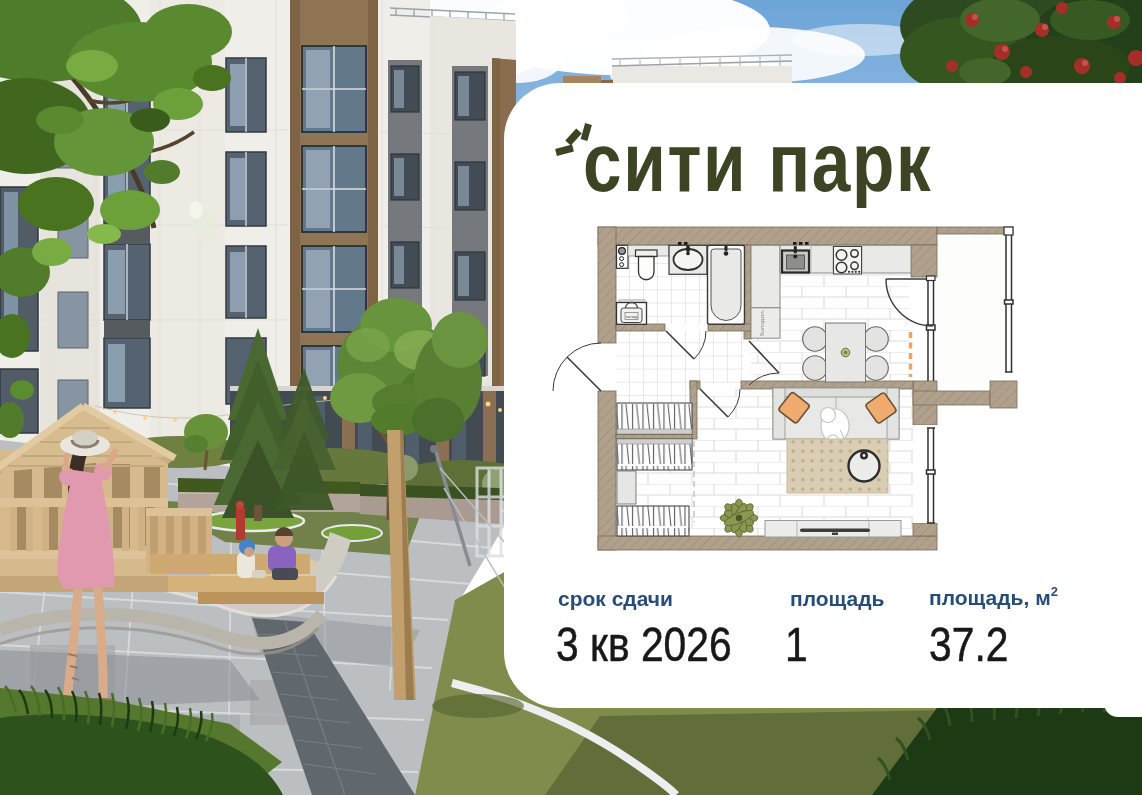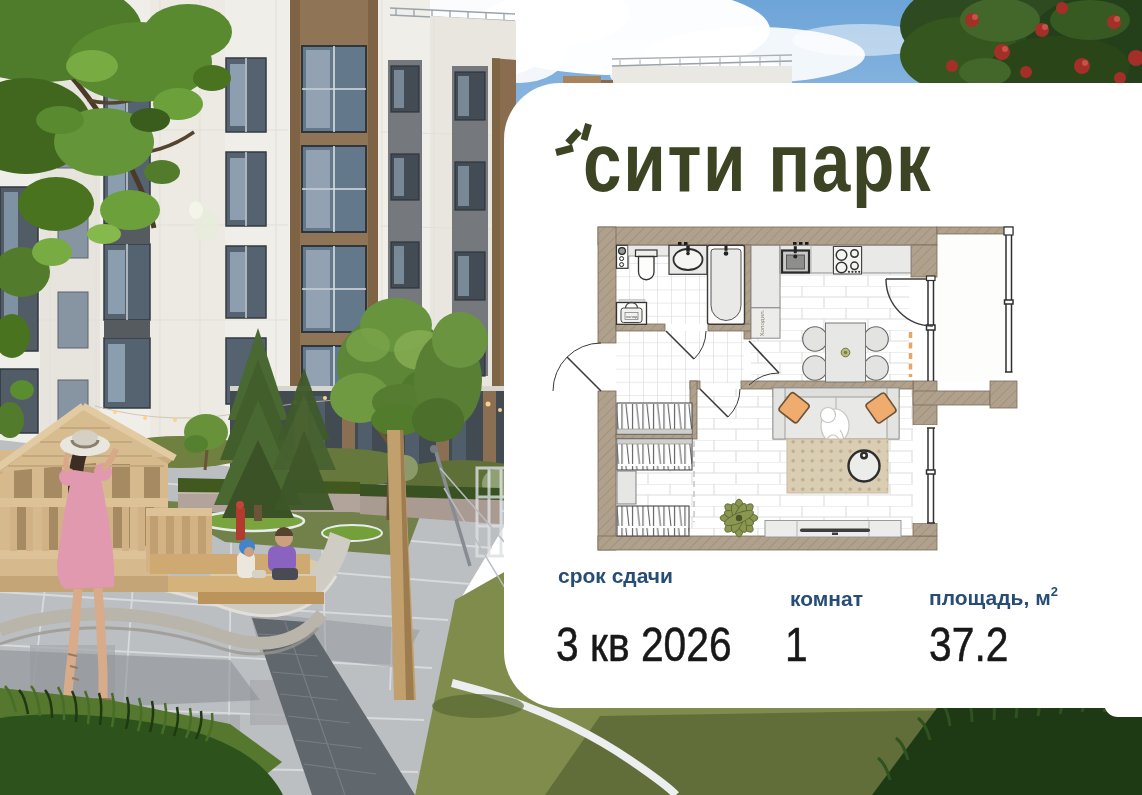--- a/index.html
+++ b/index.html
@@ -792,21 +792,21 @@
 
 <rect x="765" y="520.5" width="136" height="16.5" fill="#ececea" stroke="#9a9a98" stroke-width="1"></rect>
 <line x1="797" y1="520.5" x2="797" y2="537" stroke="#b5b5b3" stroke-width="1"></line>
 <line x1="869" y1="520.5" x2="869" y2="537" stroke="#b5b5b3" stroke-width="1"></line>
 <rect x="800" y="528.5" width="70" height="3.6" rx="1.8" fill="#3d3d3d"></rect>
 <rect x="832" y="532.5" width="6" height="2.5" fill="#3d3d3d"></rect>
 </svg>
 
 <div id="logo">сити парк</div>
 
-<div class="lab" style="left:558px;top:564px">срок сдачи</div>
+<div class="lab" style="left:558px;top:587px">срок сдачи</div>
 <div class="val" style="left:556px;top:617px">3 кв 2026</div>
 
-<div class="lab" style="left:790px;top:587px">комнат</div>
+<div class="lab" style="left:790px;top:587px">площадь</div>
 <div class="val" style="left:785px;top:617px">1</div>
 
 <div class="lab" style="left:929px;top:584px">площадь, м<span style="font-size:13px;vertical-align:9px">2</span></div>
 <div class="val" style="left:929px;top:617px">37.2</div>
 </div>
 
 </body></html>

